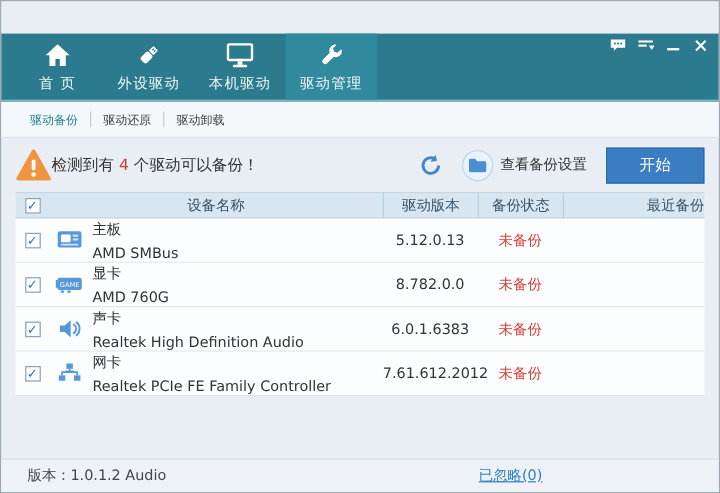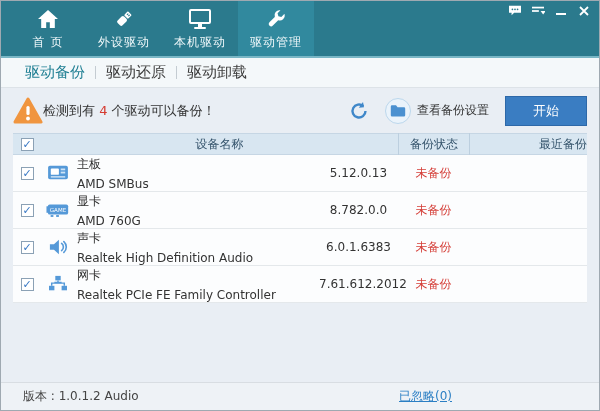--- a/index.html
+++ b/index.html
@@ -3,34 +3,34 @@
 <meta charset="utf-8">
 <style>
   * { box-sizing: border-box; margin: 0; padding: 0; }
   html,body { width:600px; height:411px; }
   body { font-family:"DejaVu Sans","Liberation Sans",sans-serif; background:#cfd5da; }
   .window { position:relative; width:600px; height:411px; background:#e9eef4;
             border:1px solid #9fa9b1; overflow:hidden; }
 
   
   .navbar { position:relative; height:57px; background:#2b7a8d;
-            border-bottom:2px solid #79b6c5; display:flex; padding-left:9px; }
+            border-bottom:2px solid #79b6c5; display:flex; padding-left:9px;margin-top:27px; }
   .nav-item { width:76px; height:55px; display:flex; flex-direction:column;
               align-items:center; justify-content:center; gap:3px; cursor:pointer; }
   .nav-item.active { background:#31899e; }
   .nav-icon { width:26px; height:24px; display:flex; align-items:center; justify-content:center; }
   .nav-label { color:#eef7f9; font-size:12px; letter-spacing:1px; }
   .win-controls { position:absolute; top:3px; right:8px; display:flex; gap:9px; }
   .wc { width:14px; height:14px; display:flex; align-items:center; justify-content:center;
         cursor:pointer; }
 
   
   .tabstrip { height:30px; background:#f4f8fa; border-bottom:1px solid #dde3e8;
               display:flex; align-items:center; padding-left:14px; }
-  .tab { font-size:15px; color:#3c3c3c; padding:0 10px; cursor:pointer; }
+  .tab { font-size:10px; color:#3c3c3c; padding:0 10px; cursor:pointer; }
   .tab.active { color:#1f7f93; }
   .tab-divider { width:1px; height:13px; background:#c4ccd2; }
 
   
   .alertbar { height:45px; display:flex; align-items:center; padding:0 12px; }
   .warn-wrap { width:30px; height:28px; }
   .alert-text { font-size:13px; color:#333; }
   .red { color:#d53a30; }
   .refresh { margin-left:auto; width:20px; height:20px; cursor:pointer; }
   .settings-link { display:flex; align-items:center; gap:6px; margin-left:16px; cursor:pointer; }
@@ -184,20 +184,21 @@
   </div>
 
   <div class="table">
     <div class="thead">
       <span class="col-check">
           <span class="checkbox">
             <span class="tick">✓</span>
           </span>
         </span>
       <span class="col-name-h">设备名称</span>
+      <span class="col-ver">驱动版本</span>
       <span class="col-status">备份状态</span>
       <span class="col-recent">最近备份</span>
     </div>
 
     <div class="trow">
       <span class="col-check">
           <span class="checkbox">
             <span class="tick">✓</span>
           </span>
         </span>

